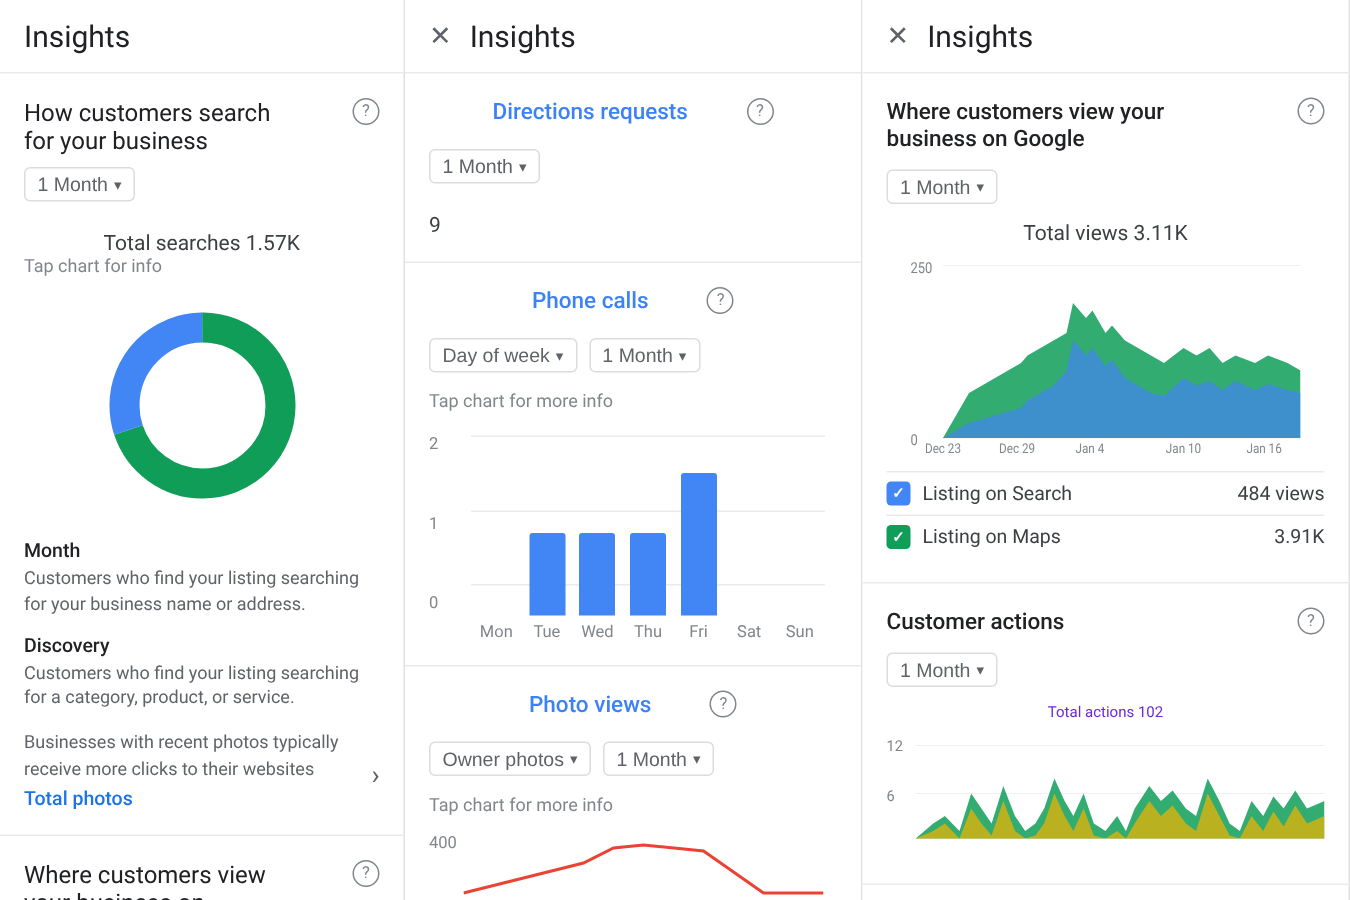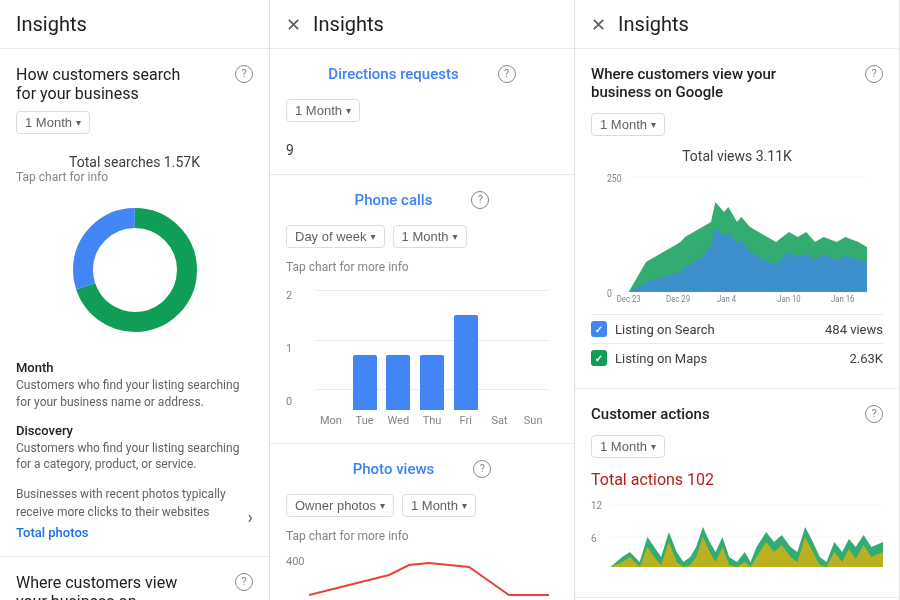--- a/index.html
+++ b/index.html
@@ -320,23 +320,23 @@
       margin-left: auto;
       color: #3c4043;
       font-size: 13px;
     }
 
     .customer-actions {
       padding: 16px;
     }
 
     .ca-total {
-      font-size: 16px;
-      color: #b91c1c;
-      text-align: left;
+      font-size: 10px;
+      color: #6d28d9;
+      text-align: center;
       margin-bottom: 8px;
     }
 
     
     .mini-chart {
       margin-top: 8px;
     }
 
     .filter-row {
       display: flex;
@@ -566,21 +566,21 @@
             <span class="legend-check">✓</span>
           </div>
           <span>Listing on Search</span>
           <span class="legend-count">484 views</span>
         </div>
         <div class="legend-item">
           <div class="legend-checkbox green">
             <span class="legend-check">✓</span>
           </div>
           <span>Listing on Maps</span>
-          <span class="legend-count">2.63K</span>
+          <span class="legend-count">3.91K</span>
         </div>
       </div>
     </div>
 
     <div class="section-card customer-actions">
       <div class="section-header">
         <span class="section-heading" style="font-size:15px;font-weight:500;">Customer actions</span>
         <span class="help-icon">?</span>
       </div>
       <div style="margin: 4px 0;">

